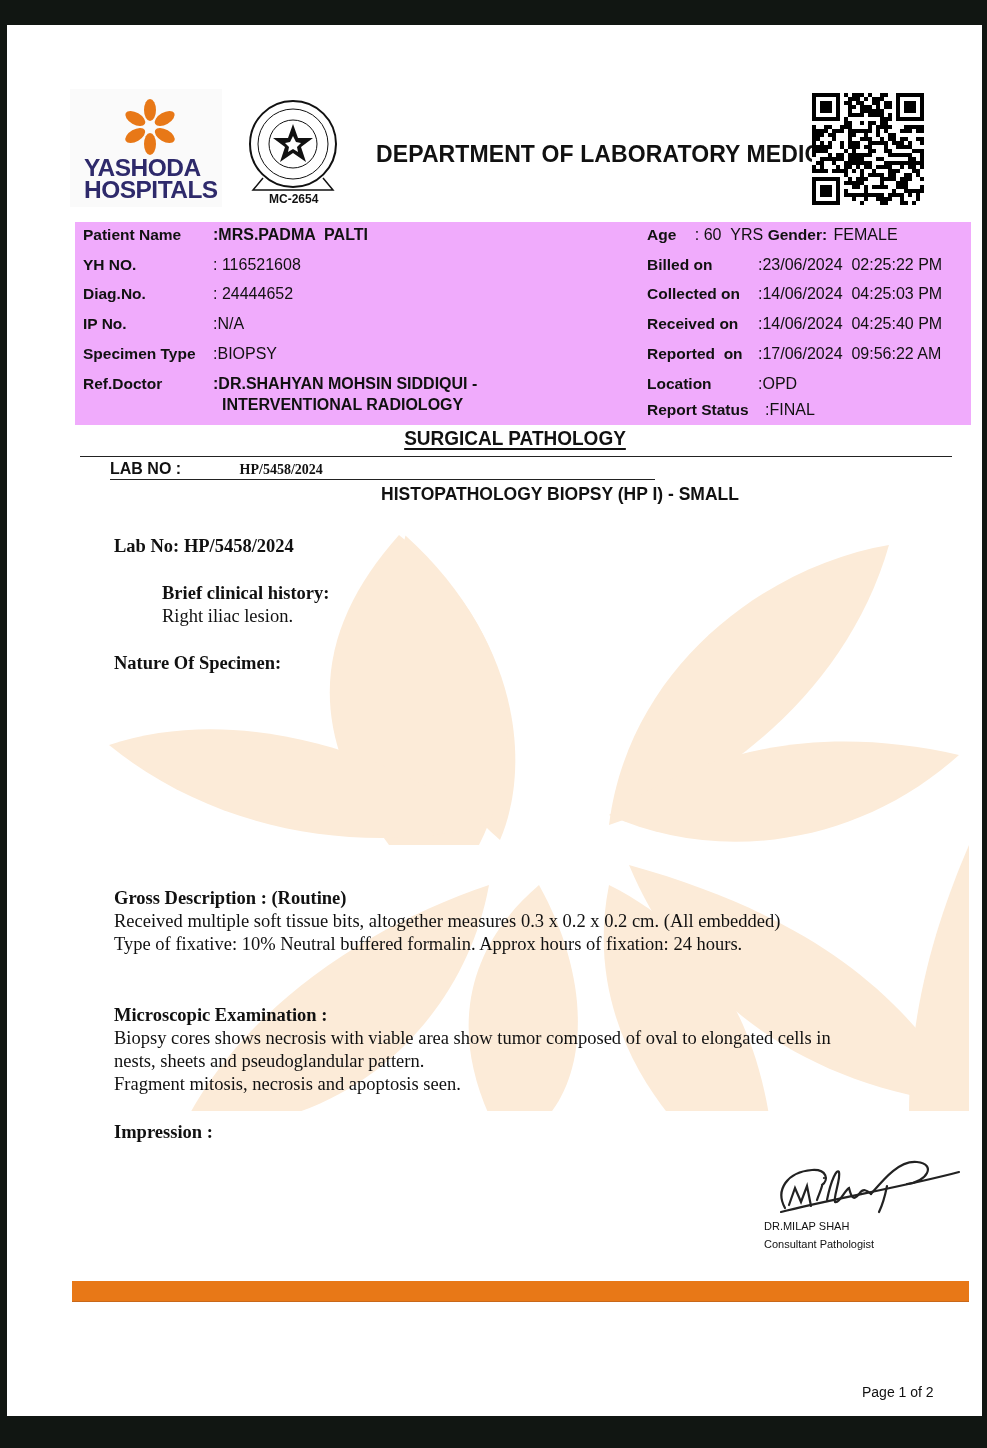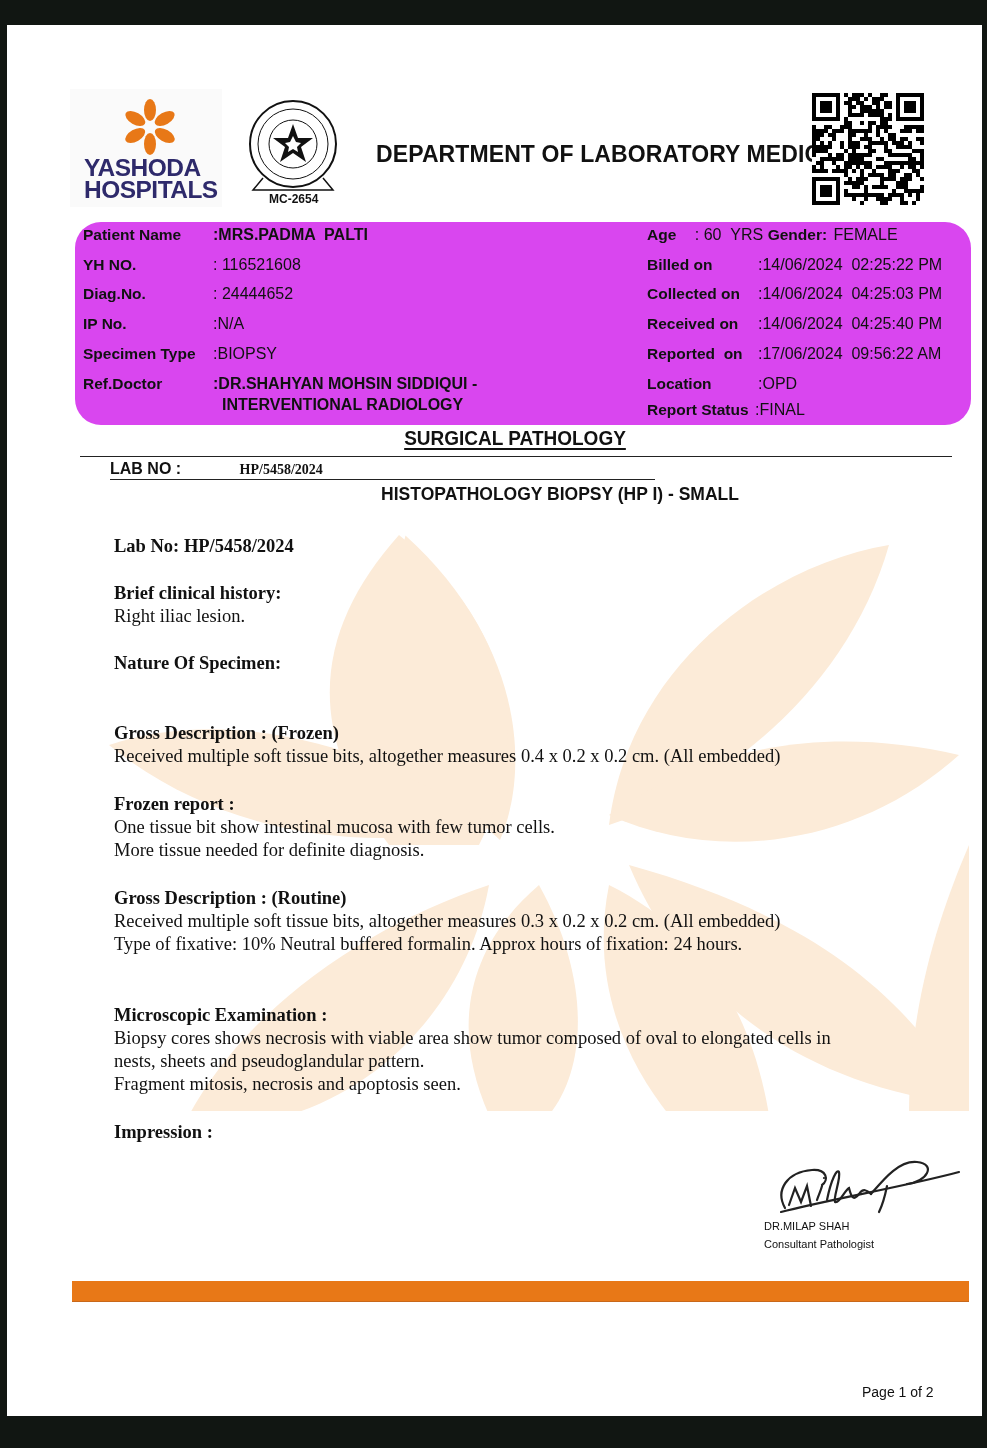--- a/index.html
+++ b/index.html
@@ -13,21 +13,21 @@
   .abs { position: absolute; }
   
   .logo-box { left: 63px; top: 64px; width: 152px; height: 118px; background: #fafafa; }
   .logo-flower { left: 50px; top: 8px; width: 60px; height: 60px; }
   .logo-text { left: 14px; top: 68px; font-weight: bold; color: #2e2a6b; font-size: 24px; line-height: 22px; letter-spacing: -0.5px; transform: scaleX(1.02); transform-origin: left; }
   .seal { left: 236px; top: 75px; width: 100px; height: 92px; }
   .seal-code { left: 262px; top: 167px; font-size: 12px; font-weight: bold; }
   .dept-title { left: 369px; top: 116px; font-size: 23px; font-weight: bold; letter-spacing: 0.1px; }
   .qr { left: 805px; top: 68px; width: 112px; height: 112px; }
   
-  .info { left: 68px; top: 197px; width: 896px; height: 203px; background: #d946ef; border-radius: 26px; }
+  .info { left: 68px; top: 197px; width: 896px; height: 203px; background: #f0abfc; }
   .row { position: absolute; font-size: 16px; line-height: 20px; white-space: nowrap; }
   .lbl { font-weight: bold; font-size: 15.5px; }
   .bold { font-weight: bold; }
   
   .watermark { left: 62px; top: 500px; width: 900px; height: 590px; }
   
   .surg-title { left: 0; width: 1016px; text-align: center; top: 402px; font-size: 20px; font-weight: bold; text-decoration: underline; text-underline-offset: 3px; transform: scaleX(0.95); }
   .hr-top { left: 73px; top: 431px; width: 872px; height: 1px; background: #222; }
   .labno-row { left: 103px; top: 435px; width: 545px; border-bottom: 1px solid #222; height: 19px; }
   .labno-lbl { font-size: 16px; font-weight: bold; }
@@ -466,73 +466,64 @@
     </div>
 
     <div class="row" style="left:572px; top:3px;">
       <span class="lbl">Age</span>
       <span style="margin-left:14px;">: <span>60</span>&nbsp;&nbsp;<span>YRS</span></span>
       <span class="lbl" style="">Gender:</span>
       <span style="margin-left:2px;">FEMALE</span>
     </div>
     <div class="row" style="left:572px; top:33px;">
       <span class="lbl">Billed on</span>
-      <span class="abs" style="left:111px; top:0;">:<span style="white-space:pre">14/06/2024  02:25:22 PM</span></span>
+      <span class="abs" style="left:111px; top:0;">:<span style="white-space:pre">23/06/2024  02:25:22 PM</span></span>
     </div>
     <div class="row" style="left:572px; top:62px;">
       <span class="lbl">Collected on</span>
       <span class="abs" style="left:111px; top:0;">:<span style="white-space:pre">14/06/2024  04:25:03 PM</span></span>
     </div>
     <div class="row" style="left:572px; top:92px;">
       <span class="lbl">Received on</span>
       <span class="abs" style="left:111px; top:0;">:<span style="white-space:pre">14/06/2024  04:25:40 PM</span></span>
     </div>
     <div class="row" style="left:572px; top:122px;text-align:right;">
       <span class="lbl" style="white-space:pre">Reported  on</span>
       <span class="abs" style="left:111px; top:0;">:<span style="white-space:pre">17/06/2024  09:56:22 AM</span></span>
     </div>
     <div class="row" style="left:572px; top:152px;">
       <span class="lbl">Location</span>
       <span class="abs" style="left:111px; top:0;">:<span>OPD</span></span>
     </div>
     <div class="row" style="left:572px; top:178px;">
       <span class="lbl">Report Status</span>
-      <span style="margin-left:2px;">:<span>FINAL</span></span>
+      <span style="margin-left:12px;">:<span>FINAL</span></span>
     </div>
   </div>
 
   <div class="abs surg-title">SURGICAL PATHOLOGY</div>
   <div class="abs hr-top"></div>
   <div class="abs labno-row">
     <span class="labno-lbl">LAB NO :</span>
     <span class="labno-val">HP/5458/2024</span>
   </div>
   <div class="abs histo-title">HISTOPATHOLOGY BIOPSY  (HP I) - SMALL</div>
 
   <div class="abs serif sec" style="top:510px;"><span class="h">Lab No: HP/5458/2024</span></div>
 
-  <div class="abs serif sec" style="top:557px;">
+  <div class="abs serif sec" style="top:557px;margin-left:48px;">
     <div class="h">Brief clinical history:</div>
     <div>Right iliac lesion.</div>
   </div>
 
   <div class="abs serif sec" style="top:627px;">
     <div class="h">Nature Of Specimen:</div>
   </div>
 
-  <div class="abs serif sec" style="top:697px;">
-    <div class="h">Gross Description : (Frozen)</div>
-    <div style="white-space:nowrap">Received multiple soft tissue bits, altogether measures 0.4 x 0.2 x 0.2 cm. (All embedded)</div>
-  </div>
-
-  <div class="abs serif sec" style="top:768px;">
-    <div class="h">Frozen report :</div>
-    <div>One tissue bit show intestinal mucosa with few tumor cells.</div>
-    <div>More tissue needed for definite diagnosis.</div>
-  </div>
+
 
   <div class="abs serif sec" style="top:862px;">
     <div class="h">Gross Description : (Routine)</div>
     <div style="white-space:nowrap">Received multiple soft tissue bits, altogether measures 0.3 x 0.2 x 0.2 cm. (All embedded)</div>
     <div style="white-space:nowrap">Type of fixative: 10% Neutral buffered formalin. Approx hours of fixation: 24 hours.</div>
   </div>
 
   <div class="abs serif sec" style="top:979px;">
     <div class="h">Microscopic Examination :</div>
     <div style="white-space:nowrap">Biopsy cores shows necrosis with viable area show tumor composed of oval to elongated cells in</div>

